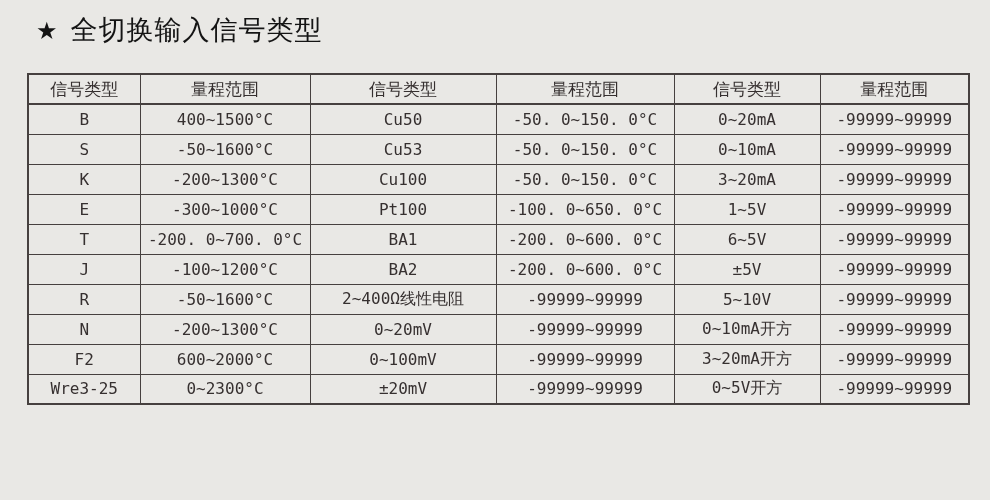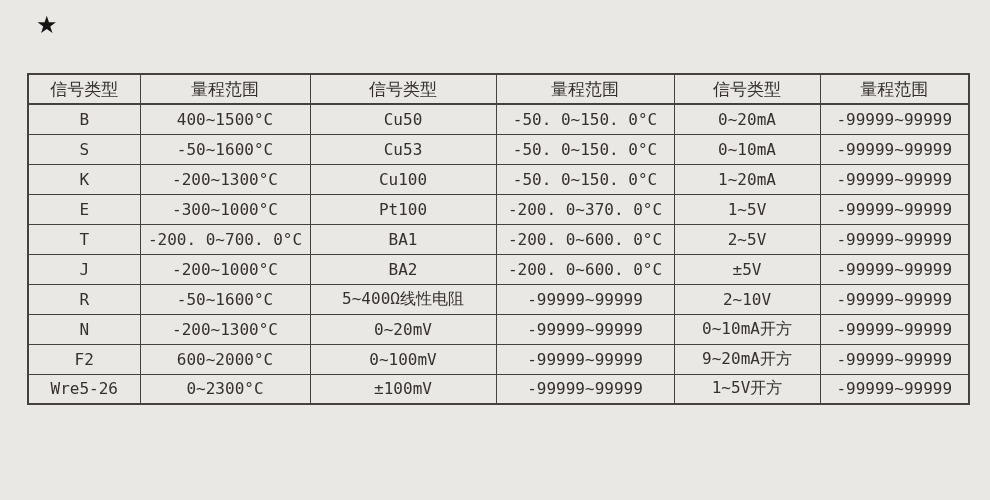--- a/index.html
+++ b/index.html
@@ -65,20 +65,21 @@
     font-family: "DejaVu Sans Mono", "DejaVu Sans", sans-serif;
   }
 </style>
 </head>
 <body>
 
 <div class="page">
 
   <div class="title">
     <span class="star">★</span>
+    <span>全切换输入信号类型</span>
   </div>
 
   <table class="signal-table">
     <colgroup id="table-cols">
         <col style="width: 112px;">
         <col style="width: 170px;">
         <col style="width: 186px;">
         <col style="width: 178px;">
         <col style="width: 146px;">
         <col style="width: 149px;">
@@ -108,75 +109,75 @@
           <td>Cu53</td>
           <td>-50. 0~150. 0°C</td>
           <td>0~10mA</td>
           <td>-99999~99999</td>
         </tr>
         <tr>
           <td>K</td>
           <td>-200~1300°C</td>
           <td>Cu100</td>
           <td>-50. 0~150. 0°C</td>
-          <td>1~20mA</td>
+          <td>3~20mA</td>
           <td>-99999~99999</td>
         </tr>
         <tr>
           <td>E</td>
           <td>-300~1000°C</td>
           <td>Pt100</td>
-          <td>-200. 0~370. 0°C</td>
+          <td>-100. 0~650. 0°C</td>
           <td>1~5V</td>
           <td>-99999~99999</td>
         </tr>
         <tr>
           <td>T</td>
           <td>-200. 0~700. 0°C</td>
           <td>BA1</td>
           <td>-200. 0~600. 0°C</td>
-          <td>2~5V</td>
+          <td>6~5V</td>
           <td>-99999~99999</td>
         </tr>
         <tr>
           <td>J</td>
-          <td>-200~1000°C</td>
+          <td>-100~1200°C</td>
           <td>BA2</td>
           <td>-200. 0~600. 0°C</td>
           <td>±5V</td>
           <td>-99999~99999</td>
         </tr>
         <tr>
           <td>R</td>
           <td>-50~1600°C</td>
-          <td>5~400Ω线性电阻</td>
+          <td>2~400Ω线性电阻</td>
           <td>-99999~99999</td>
-          <td>2~10V</td>
+          <td>5~10V</td>
           <td>-99999~99999</td>
         </tr>
         <tr>
           <td>N</td>
           <td>-200~1300°C</td>
           <td>0~20mV</td>
           <td>-99999~99999</td>
           <td>0~10mA开方</td>
           <td>-99999~99999</td>
         </tr>
         <tr>
           <td>F2</td>
           <td>600~2000°C</td>
           <td>0~100mV</td>
           <td>-99999~99999</td>
-          <td>9~20mA开方</td>
+          <td>3~20mA开方</td>
           <td>-99999~99999</td>
         </tr>
         <tr>
-          <td>Wre5-26</td>
+          <td>Wre3-25</td>
           <td>0~2300°C</td>
-          <td>±100mV</td>
+          <td>±20mV</td>
           <td>-99999~99999</td>
-          <td>1~5V开方</td>
+          <td>0~5V开方</td>
           <td>-99999~99999</td>
         </tr>
       </tbody>
   </table>
 
 </div>
 
 </body></html>

